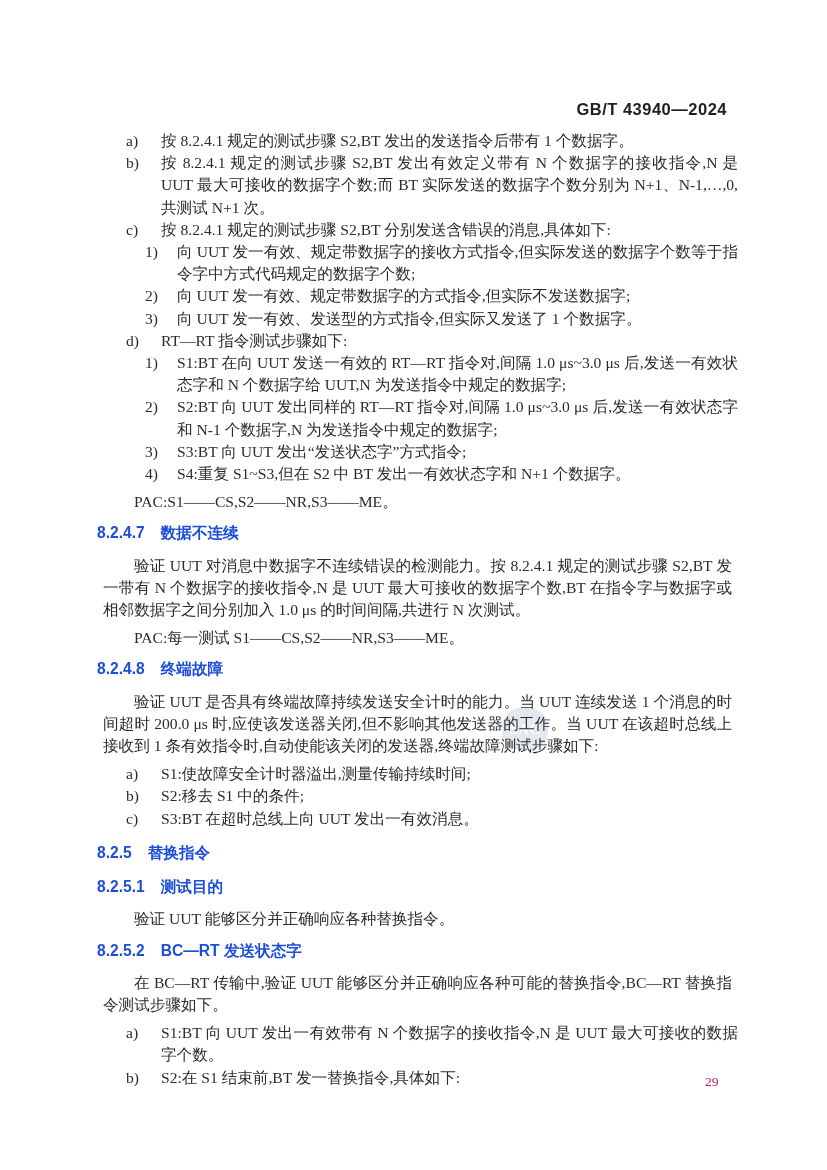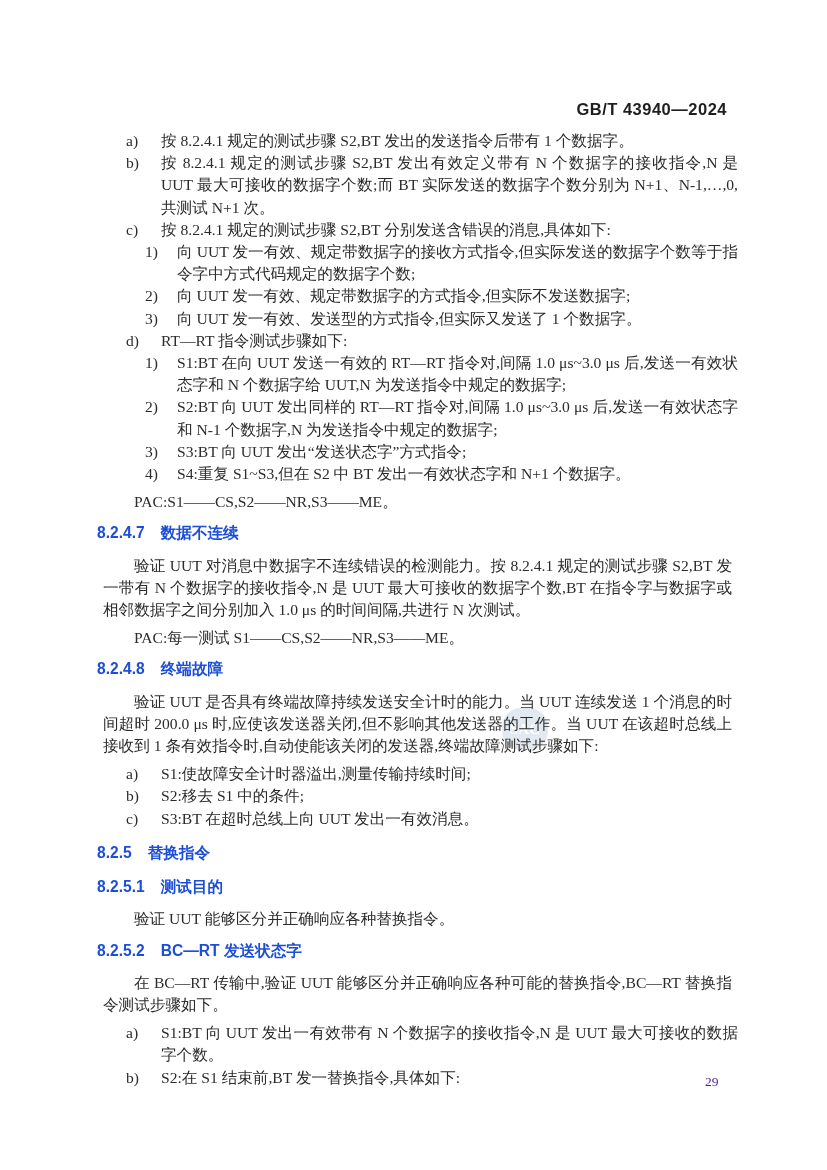--- a/index.html
+++ b/index.html
@@ -44,21 +44,21 @@
   .h3 { margin:9px 0 10px 0; }
   .para { text-indent:31px; }
   .pac  { text-indent:31px; }
   .li { position:relative; }
   .li1 { padding-left:64px; }
   .li1 > .marker { position:absolute; left:29px; top:0; }
   .li2 { padding-left:80px; }
   .li2 > .marker { position:absolute; left:48px; top:0; }
   .page-number {
     position:absolute; left:705px; top:1074px;
-    font-size:13.5px; color:#4c1d95;
+    font-size:13.5px; color:#be185d;
     font-family:"Liberation Serif","DejaVu Serif",serif;
   }
 </style>
 </head>
 <body>
 
 <div class="page">
   <div class="doc-header">GB/T 43940—2024</div>
   <div class="watermark">
     <span>SAC</span>

